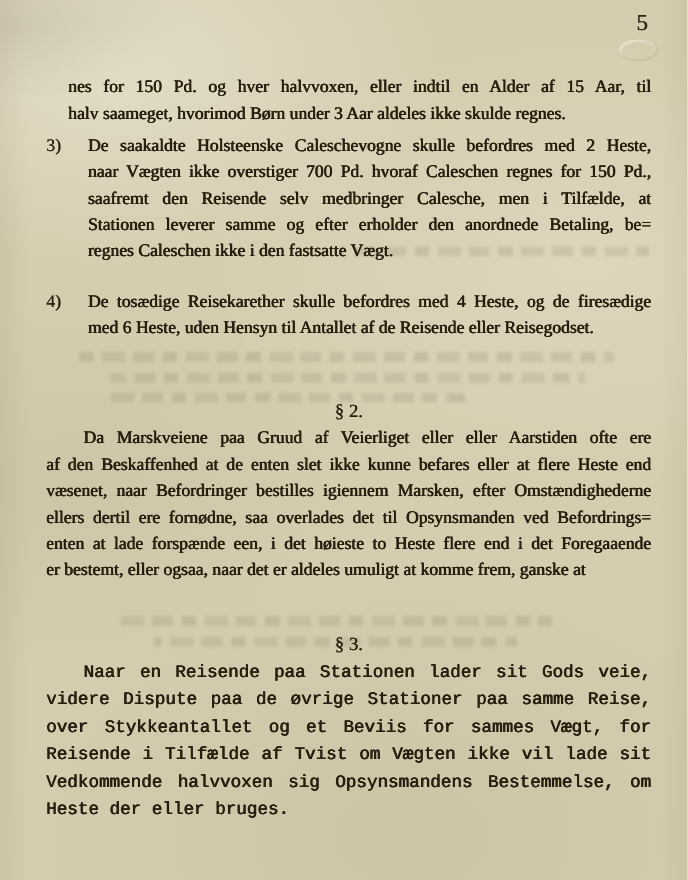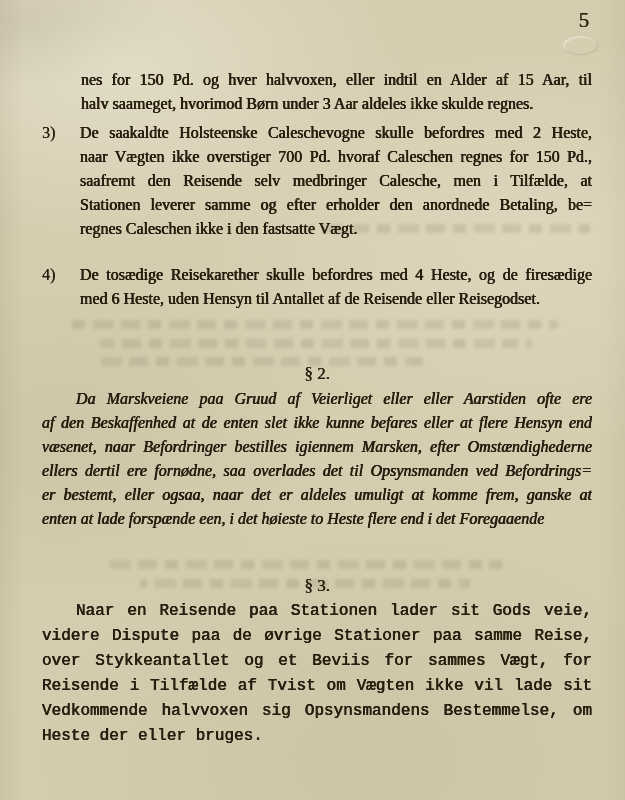--- a/index.html
+++ b/index.html
@@ -29,40 +29,40 @@
     line-height: var(--lh);
     height: var(--lh);
     overflow: hidden;
     font-size: 16px;
     text-align: justify;
     text-align-last: justify;
     text-shadow: 0.35px 0 0 currentColor, -0.25px 0 0 currentColor;
   }
   .tline:last-child { text-align-last: left; }
   .indent-first .tline:first-child { padding-left: 34px; }
-  .hang { margin-left: 39px; }
+  .hang { margin-left: 20px; }
   .list-item { position: relative; padding-left: 38px; }
   .list-item .marker {
     position: absolute;
     left: 0; top: 0;
     font-size: 16px;
     line-height: 24px;
     text-shadow: 0.35px 0 0 currentColor;
   }
   .item-3 { margin-top: 5px; }
   .item-4 { margin-top: 22px; }
   .section-heading {
     text-align: center;
     font-size: 17px;
     line-height: 24px;
     height: 24px;
     text-shadow: 0.4px 0 0 currentColor;
   }
   .head-2 { margin-top: 51px; }
-  .body-2 { margin-top: 1px; font-style: italic; }
+  .body-2 { margin-top: 1px; }
   .head-3 { margin-top: 43px; }
   .body-3 { margin-top: 1px; font-family: Liberation Mono, monospace; --lh: 25px; }
   .page-number {
     position: absolute;
     top: 8px;
     right: 36px;
     font-size: 21px;
     color: #32281a;
     text-shadow: 0.4px 0 0 currentColor;
     z-index: 3;
@@ -127,25 +127,25 @@
       <div class="para">
           <div class="tline">De tosædige Reisekarether skulle befordres med 4 Heste, og de firesædige</div>
           <div class="tline">med 6 Heste, uden Hensyn til Antallet af de Reisende eller Reisegodset.</div>
         </div>
     </div>
 
     <div class="section-heading head-2">§ 2.</div>
 
     <div class="para indent-first body-2">
         <div class="tline">Da Marskveiene paa Gruud af Veierliget eller eller Aarstiden ofte ere</div>
-        <div class="tline">af den Beskaffenhed at de enten slet ikke kunne befares eller at flere Hensyn end</div>
+        <div class="tline">af den Beskaffenhed at de enten slet ikke kunne befares eller at flere Heste end</div>
         <div class="tline">væsenet, naar Befordringer bestilles igiennem Marsken, efter Omstændighederne</div>
         <div class="tline">ellers dertil ere fornødne, saa overlades det til Opsynsmanden ved Befordrings=</div>
+        <div class="tline">enten at lade forspænde een, i det høieste to Heste flere end i det Foregaaende</div>
         <div class="tline">er bestemt, eller ogsaa, naar det er aldeles umuligt at komme frem, ganske at</div>
-        <div class="tline">enten at lade forspænde een, i det høieste to Heste flere end i det Foregaaende</div>
       </div>
 
     <div class="section-heading head-3">§ 3.</div>
 
     <div class="para indent-first body-3">
         <div class="tline">Naar en Reisende paa Stationen lader sit Gods veie, skal Opsynsman=</div>
         <div class="tline">videre Dispute paa de øvrige Stationer paa samme Reise, men dersom den</div>
         <div class="tline">over Stykkeantallet og et Beviis for sammes Vægt, for derved at forebygge</div>
         <div class="tline">Reisende i Tilfælde af Tvist om Vægten ikke vil lade sit Gods veie, da maa</div>
         <div class="tline">Vedkommende halvvoxen sig Opsynsmandens Bestemmelse, om hvormange</div>

